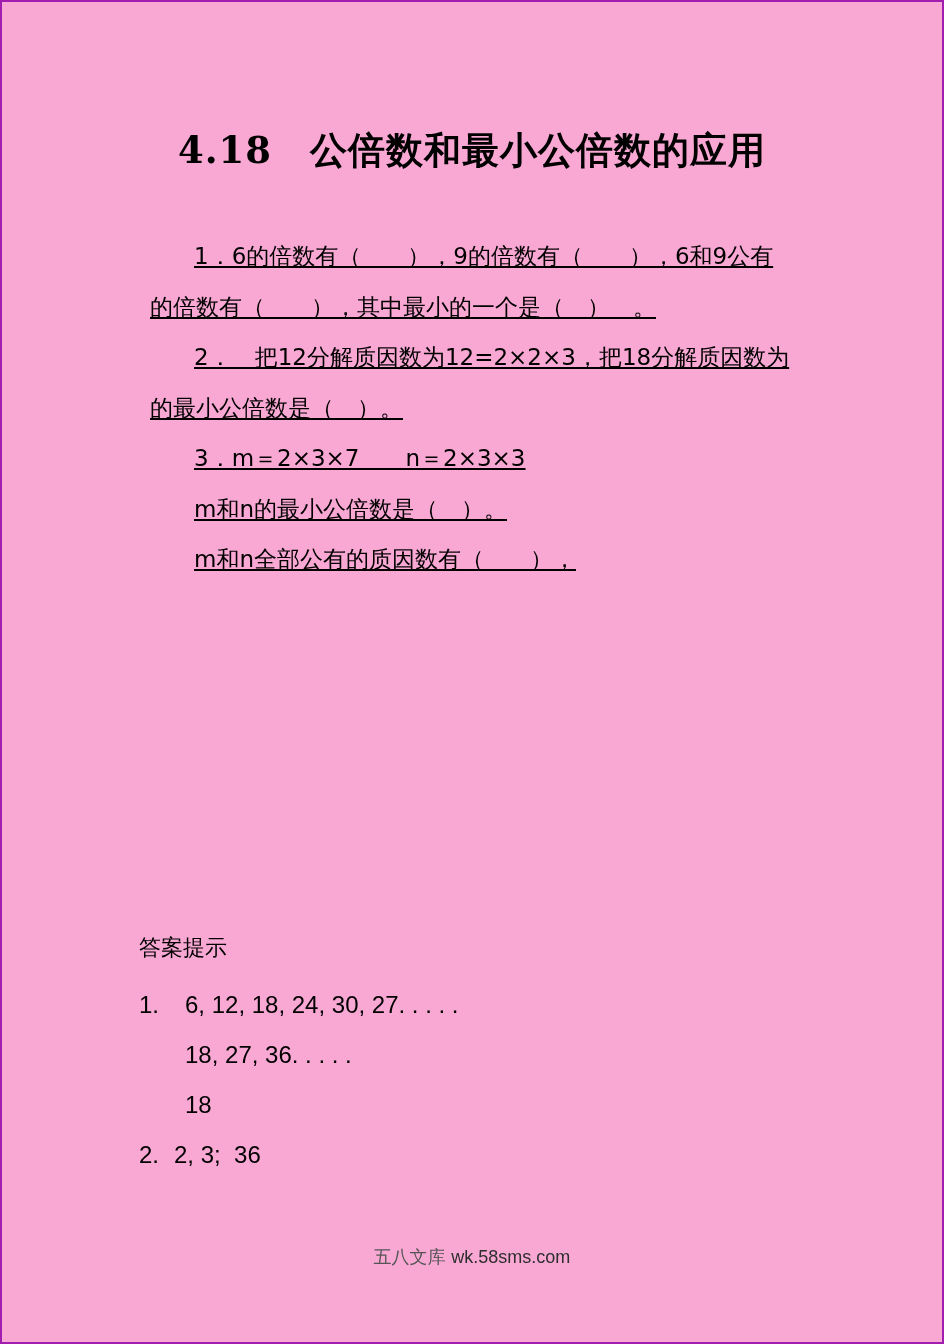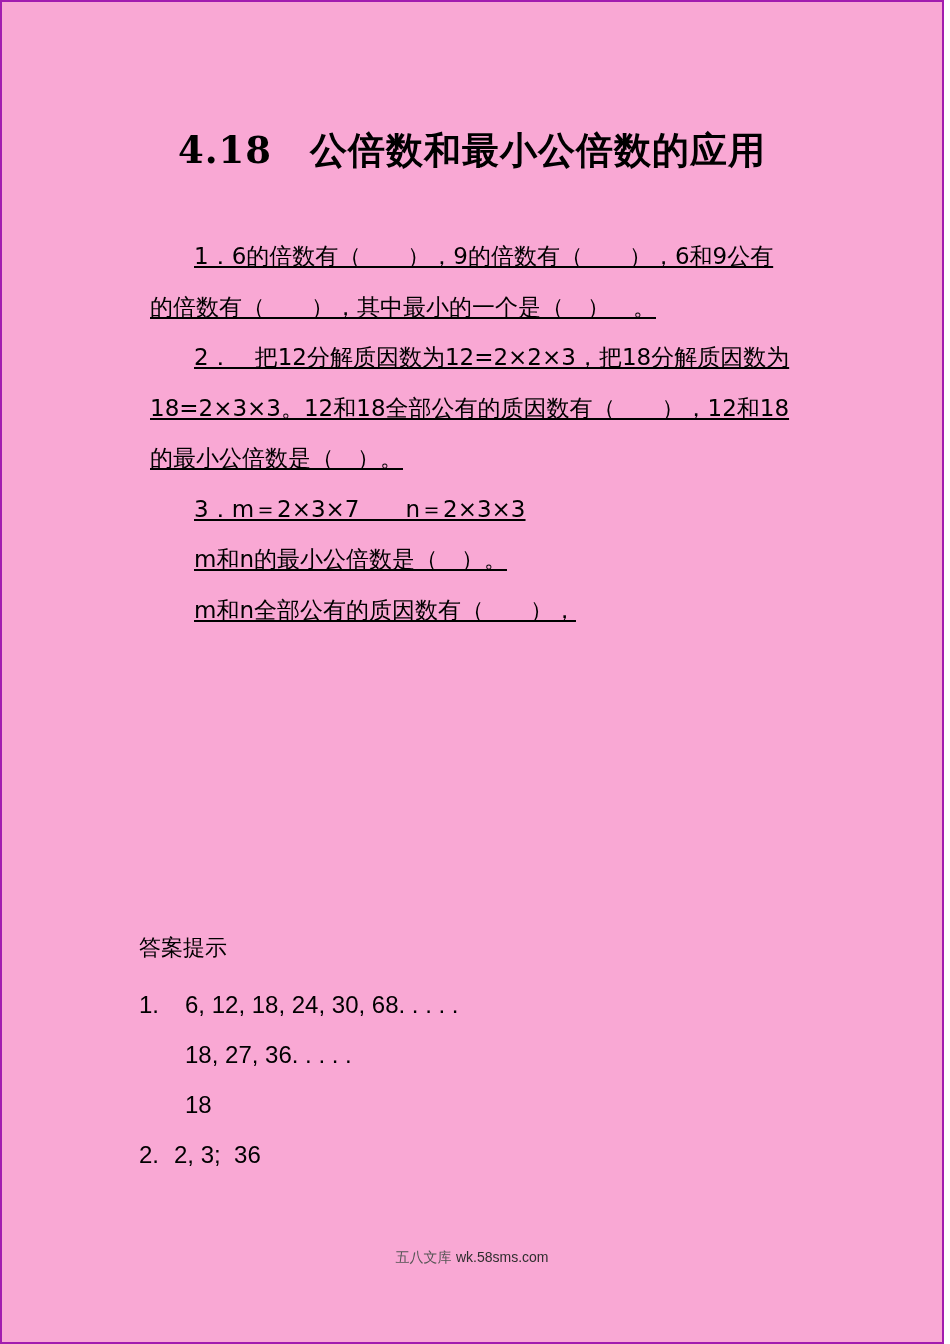--- a/index.html
+++ b/index.html
@@ -80,21 +80,21 @@
     margin: 0;
     padding-left: 46px;
     white-space: pre-wrap;
   }
   .footer {
     position: absolute;
     top: 1240px;
     left: 0;
     width: 100%;
     text-align: center;
-    font-size: 14px;
+    font-size: 18px;
     line-height: 30px;
     color: #3c3c3c;
   }
   .footer .site-name {
     font-family: "DejaVu Serif", "Liberation Serif", serif;
     color: #555555;
     white-space: pre-wrap;
   }
   .footer .site-url {
     font-family: "Liberation Sans", sans-serif;
@@ -106,33 +106,32 @@
 <body>
 
 <div class="page">
 
   <h1 class="title">4.18　公倍数和最小公倍数的应用</h1>
 
   <div class="questions">
     <p class="line indent">1．6的倍数有（　　），9的倍数有（　　），6和9公有</p>
     <p class="line">的倍数有（　　），其中最小的一个是（　）　。</p>
     <p class="line indent">2．　把12分解质因数为12=2×2×3，把18分解质因数为</p>
-    <p class="line">18=2×3×3。12和18全部公有的质因数有（　　），12和18</p>
     <p class="line">的最小公倍数是（　）。</p>
     <p class="line indent">3．m＝2×3×7　　n＝2×3×3</p>
     <p class="line indent">m和n的最小公倍数是（　）。</p>
     <p class="line indent">m和n全部公有的质因数有（　　），</p>
   </div>
 
   <div class="answers">
     <p class="answers-heading">答案提示</p>
 
     <div class="answer-row">
       <span class="answer-num w1">1.</span>
-      <span class="answer-content">6, 12, 18, 24, 30, 68. . . . .</span>
+      <span class="answer-content">6, 12, 18, 24, 30, 27. . . . .</span>
     </div>
     <p class="answer-cont-line">18, 27, 36. . . . .</p>
     <p class="answer-cont-line">18</p>
 
     <div class="answer-row">
       <span class="answer-num w2">2.</span>
       <span class="answer-content">2, 3;  36</span>
     </div>
   </div>
 

